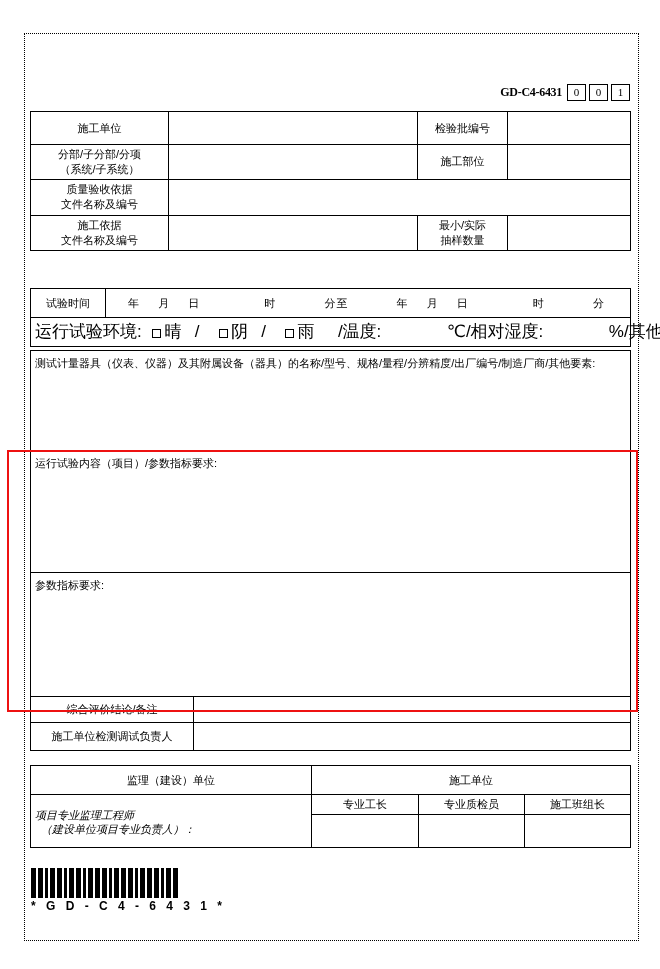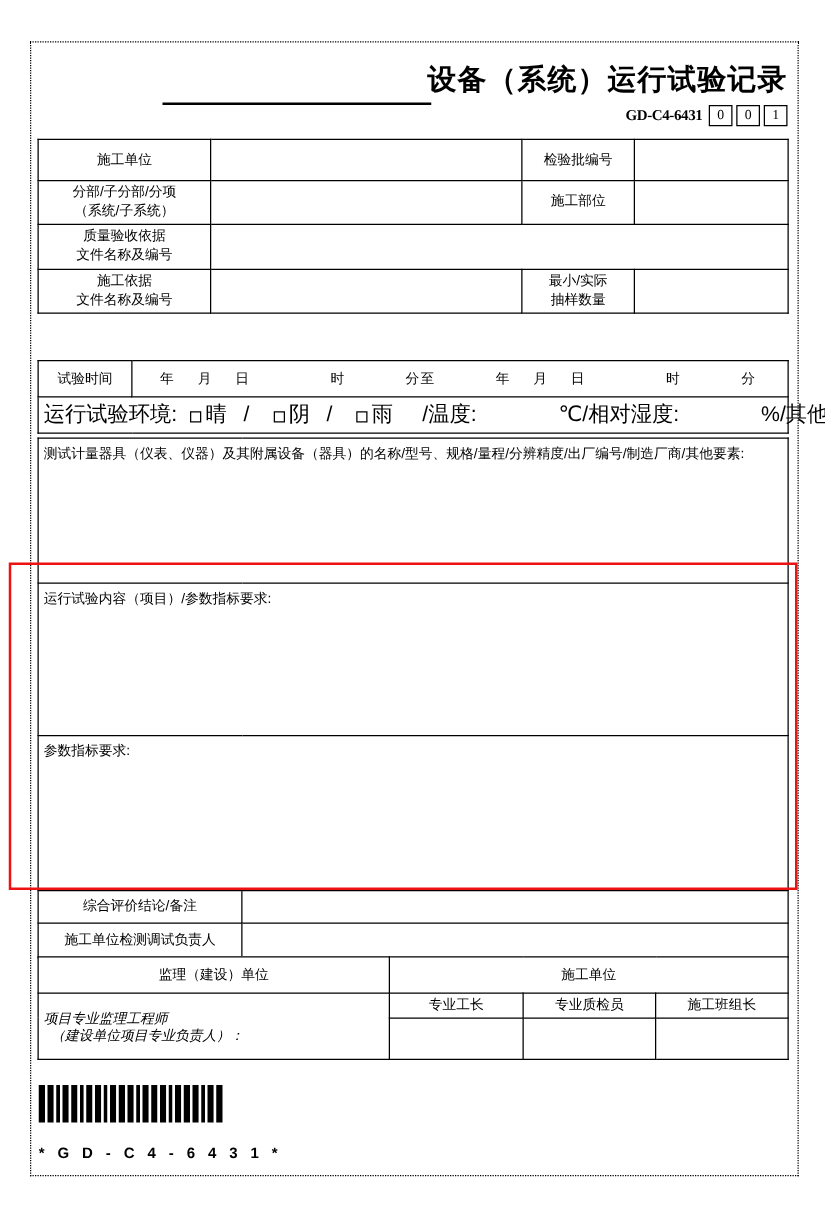--- a/index.html
+++ b/index.html
@@ -135,39 +135,35 @@
   }
   #barcode-bars {
     height: 30px;
     display: flex;
     align-items: stretch;
     background: #fff;
   }
   #barcode-bars i { display: block; height: 100%; background: #000; }
   #barcode-bars i.w { background: #fff; }
   #barcode-text {
-    margin-top: 17px;
+    margin-top: 1px;
     font-family: "Liberation Sans", "DejaVu Sans", sans-serif;
     font-size: 12px;
     font-weight: bold;
     letter-spacing: 3.5px;
     text-align: center;
     white-space: nowrap;
   }
 </style>
 </head>
 <body>
 
 <div id="page-guide"></div>
 
 <div id="header">
-  <div id="title-row">
-    <div id="title-blank"></div>
-    <div id="doc-title">设备（系统）运行试验记录</div>
-  </div>
   <div id="code-row">
     <span id="form-code">GD-C4-6431</span>
     <span class="code-box">0</span>
     <span class="code-box">0</span>
     <span class="code-box">1</span>
   </div>
 </div>
 
 <table id="tbl-info" class="tbl">
   <colgroup>
@@ -264,21 +260,21 @@
   </tbody>
 </table>
 
 <table id="tbl-body" class="tbl">
   <colgroup>
       <col style="width:163px">
       <col style="width:437px">
     </colgroup>
   <tbody>
     <tr>
-      <td class="lft" colspan="2" style="height:116px">
+      <td class="lft" colspan="2" style="height:100px">
         <span>测试计量器具（仪表、仪器）及其附属设备（器具）的名称/型号、规格/量程/分辨精度/出厂编号/制造厂商/其他要素:</span>
       </td>
     </tr>
     <tr>
       <td class="lft" colspan="2" style="height:122px">
         <span>运行试验内容（项目）/参数指标要求:</span>
       </td>
     </tr>
     <tr>
       <td class="lft" colspan="2" style="height:124px">

